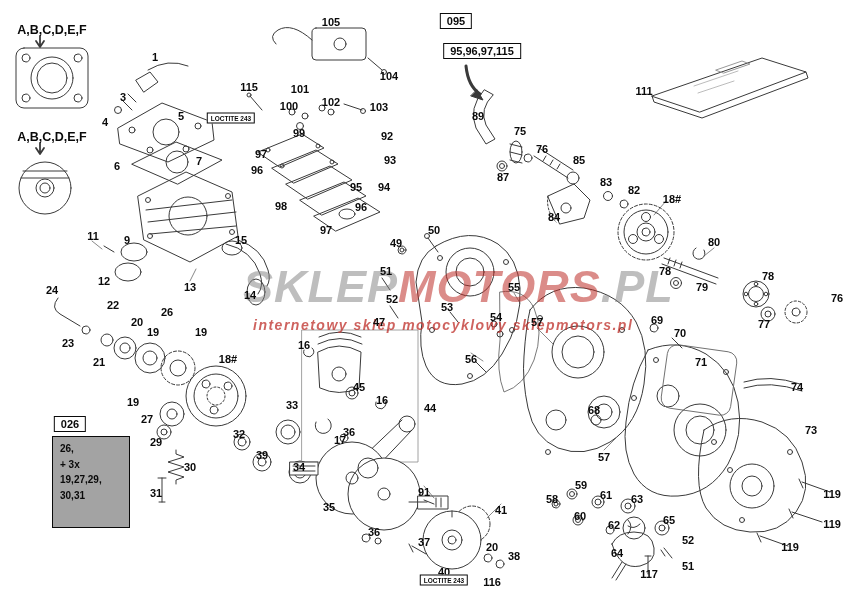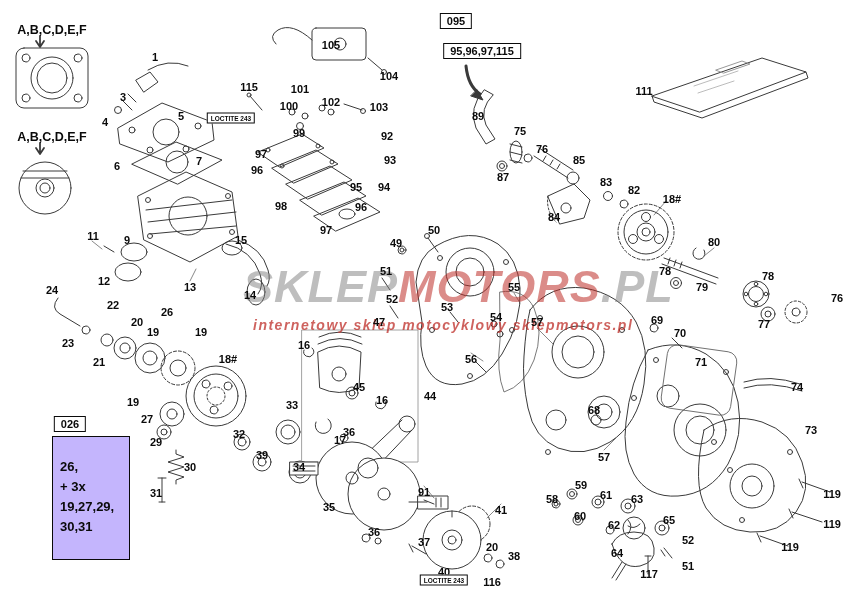--- a/index.html
+++ b/index.html
@@ -16,23 +16,23 @@
     position:absolute;transform:translate(-50%,-50%);
     font-size:12.5px;font-weight:bold;color:#0a0a0a;white-space:nowrap;z-index:5;
   }
   .boxed{
     position:absolute;transform:translate(-50%,-50%);
     border:1.4px solid #0a0a0a;background:#fff;padding:1px 6px;
     font-size:11px;font-weight:bold;color:#0a0a0a;white-space:nowrap;z-index:6;
   }
   .boxed.small{font-size:6.5px;padding:1px 3px;border-width:1px;}
   #note-box{
-    position:absolute;border:1.4px solid #0a0a0a;background:#c4b5fd;
-    font-size:13px;font-weight:bold;color:#0a0a0a;
-    padding:20px 7px;line-height:1.55;z-index:6;
+    position:absolute;border:1.4px solid #0a0a0a;background:#a3a3a3;
+    font-size:10px;font-weight:bold;color:#0a0a0a;
+    padding:4px 7px;line-height:1.55;z-index:6;
   }
   #watermark{
     position:absolute;left:243px;top:264px;z-index:4;pointer-events:none;
     font-style:italic;
   }
   #wm-main{font-size:45px;font-weight:bold;letter-spacing:1px;line-height:1;}
   #wm-main .wm-gray{color:rgba(125,125,125,0.50);}
   #wm-main .wm-red{color:rgba(190,45,40,0.55);}
   #wm-tagline{
     font-size:14px;font-weight:bold;letter-spacing:1.5px;
@@ -423,26 +423,26 @@
       <span class="callout" style="left: 349px; top: 432px;">36</span>
       <span class="callout" style="left: 329px; top: 507px;">35</span>
       <span class="callout" style="left: 374px; top: 532px;">36</span>
       <span class="callout" style="left: 424px; top: 542px;">37</span>
       <span class="callout" style="left: 444px; top: 572px;">40</span>
       <span class="callout" style="left: 501px; top: 510px;">41</span>
       <span class="callout" style="left: 492px; top: 547px;">20</span>
       <span class="callout" style="left: 514px; top: 556px;">38</span>
       <span class="callout" style="left: 492px; top: 582px;">116</span>
       <span class="callout" style="left: 424px; top: 492px;">91</span>
-      <span class="callout" style="left: 430px; top: 396px;">44</span>
+      <span class="callout" style="left: 430px; top: 408px;">44</span>
       <span class="callout" style="left: 359px; top: 387px;">45</span>
       <span class="callout" style="left: 304px; top: 345px;">16</span>
       <span class="callout" style="left: 382px; top: 400px;">16</span>
       <span class="callout" style="left: 379px; top: 322px;">47</span>
-      <span class="callout" style="left: 331px; top: 22px; margin-top: 23px;">105</span>
+      <span class="callout" style="left: 331px; top: 22px;">105</span>
       <span class="callout" style="left: 389px; top: 76px;">104</span>
       <span class="callout" style="left: 249px; top: 87px;">115</span>
       <span class="callout" style="left: 300px; top: 89px;">101</span>
       <span class="callout" style="left: 289px; top: 106px;">100</span>
       <span class="callout" style="left: 331px; top: 102px;">102</span>
       <span class="callout" style="left: 379px; top: 107px;">103</span>
       <span class="callout" style="left: 299px; top: 133px;">99</span>
       <span class="callout" style="left: 261px; top: 154px;">97</span>
       <span class="callout" style="left: 257px; top: 170px;">96</span>
       <span class="callout" style="left: 387px; top: 136px;">92</span>

